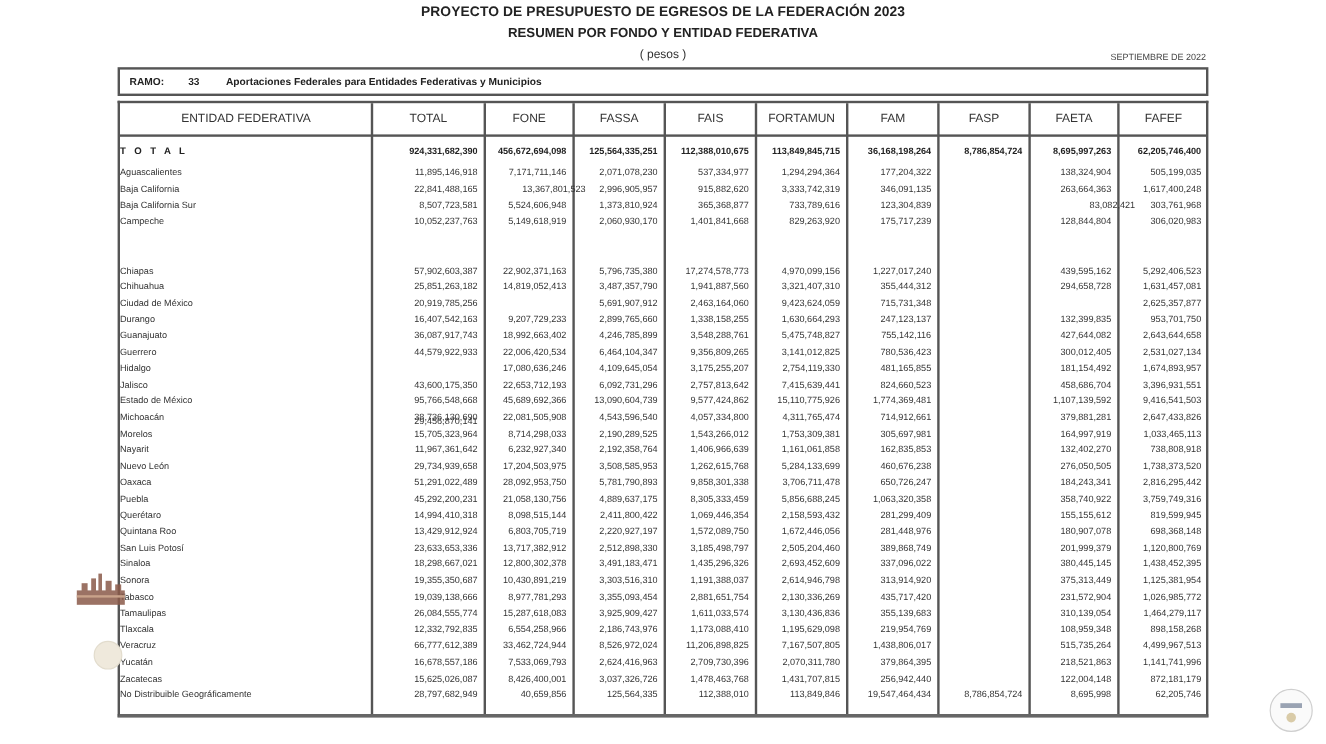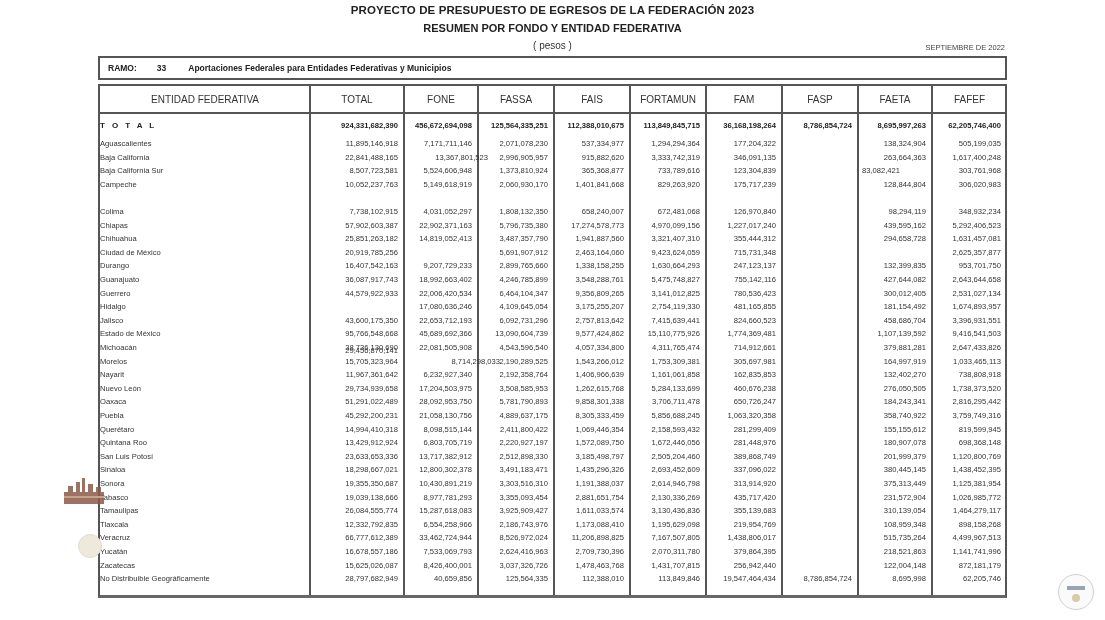--- a/index.html
+++ b/index.html
@@ -153,47 +153,35 @@
     </div>
     <div class="row" style="top: 78.2px;">
       <div class="cell name" style="left: 0px; width: 198px;">Baja California Sur</div>
       <div class="cell" style="left: 210px; width: 88px;">8,507,723,581</div>
       <div class="cell" style="left: 304px; width: 68px;">5,524,606,948</div>
       <div class="cell" style="left: 378px; width: 70px;">1,373,810,924</div>
       <div class="cell" style="left: 454px; width: 70px;">365,368,877</div>
       <div class="cell" style="left: 530px; width: 70px;">733,789,616</div>
       <div class="cell" style="left: 606px; width: 70px;">123,304,839</div>
       <div class="cell" style="left: 682px; width: 70px;"></div>
-      <div class="cell" style="left: 732px; width: 68px; text-align: right;">83,082,421</div>
+      <div class="cell" style="left: 778px; width: 68px; text-align: right;">83,082,421</div>
       <div class="cell" style="left: 832px; width: 69px;">303,761,968</div>
     </div>
     <div class="row" style="top: 91.8px;">
       <div class="cell name" style="left: 0px; width: 198px;">Campeche</div>
       <div class="cell" style="left: 210px; width: 88px;">10,052,237,763</div>
       <div class="cell" style="left: 304px; width: 68px;">5,149,618,919</div>
       <div class="cell" style="left: 378px; width: 70px;">2,060,930,170</div>
       <div class="cell" style="left: 454px; width: 70px;">1,401,841,668</div>
       <div class="cell" style="left: 530px; width: 70px;">829,263,920</div>
       <div class="cell" style="left: 606px; width: 70px;">175,717,239</div>
       <div class="cell" style="left: 682px; width: 70px;"></div>
       <div class="cell" style="left: 758px; width: 68px;">128,844,804</div>
       <div class="cell" style="left: 832px; width: 69px;">306,020,983</div>
     </div>
-    <div class="row" style="top: 119px;">
-      <div class="cell name" style="left: 0px; width: 198px;">Colima</div>
-      <div class="cell" style="left: 210px; width: 88px;">7,738,102,915</div>
-      <div class="cell" style="left: 304px; width: 68px;">4,031,052,297</div>
-      <div class="cell" style="left: 378px; width: 70px;">1,808,132,350</div>
-      <div class="cell" style="left: 454px; width: 70px;">658,240,007</div>
-      <div class="cell" style="left: 530px; width: 70px;">672,481,068</div>
-      <div class="cell" style="left: 606px; width: 70px;">126,970,840</div>
-      <div class="cell" style="left: 682px; width: 70px;"></div>
-      <div class="cell" style="left: 758px; width: 68px;">98,294,119</div>
-      <div class="cell" style="left: 832px; width: 69px;">348,932,234</div>
-    </div>
     <div class="row" style="top: 132.6px;">
       <div class="cell name" style="left: 0px; width: 198px;">Chiapas</div>
       <div class="cell" style="left: 210px; width: 88px;">57,902,603,387</div>
       <div class="cell" style="left: 304px; width: 68px;">22,902,371,163</div>
       <div class="cell" style="left: 378px; width: 70px;">5,796,735,380</div>
       <div class="cell" style="left: 454px; width: 70px;">17,274,578,773</div>
       <div class="cell" style="left: 530px; width: 70px;">4,970,099,156</div>
       <div class="cell" style="left: 606px; width: 70px;">1,227,017,240</div>
       <div class="cell" style="left: 682px; width: 70px;"></div>
       <div class="cell" style="left: 758px; width: 68px;">439,595,162</div>
@@ -303,21 +291,21 @@
       <div class="cell" style="left: 454px; width: 70px;">4,057,334,800</div>
       <div class="cell" style="left: 530px; width: 70px;">4,311,765,474</div>
       <div class="cell" style="left: 606px; width: 70px;">714,912,661</div>
       <div class="cell" style="left: 682px; width: 70px;"></div>
       <div class="cell" style="left: 758px; width: 68px;">379,881,281</div>
       <div class="cell" style="left: 832px; width: 69px;">2,647,433,826</div>
     </div>
     <div class="row" style="top: 268.6px;">
       <div class="cell name" style="left: 0px; width: 198px;">Morelos</div>
       <div class="cell" style="left: 210px; width: 88px;">15,705,323,964</div>
-      <div class="cell" style="left: 304px; width: 68px; padding-left: 28px;">8,714,298,033</div>
+      <div class="cell" style="left: 304px; width: 68px;">8,714,298,033</div>
       <div class="cell" style="left: 378px; width: 70px;">2,190,289,525</div>
       <div class="cell" style="left: 454px; width: 70px;">1,543,266,012</div>
       <div class="cell" style="left: 530px; width: 70px;">1,753,309,381</div>
       <div class="cell" style="left: 606px; width: 70px;">305,697,981</div>
       <div class="cell" style="left: 682px; width: 70px;"></div>
       <div class="cell" style="left: 758px; width: 68px;">164,997,919</div>
       <div class="cell" style="left: 832px; width: 69px;">1,033,465,113</div>
     </div>
     <div class="row" style="top: 282.2px;">
       <div class="cell name" style="left: 0px; width: 198px;">Nayarit</div>

